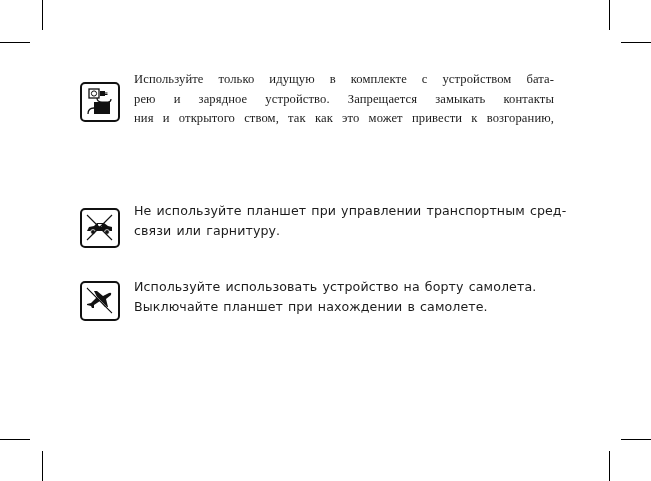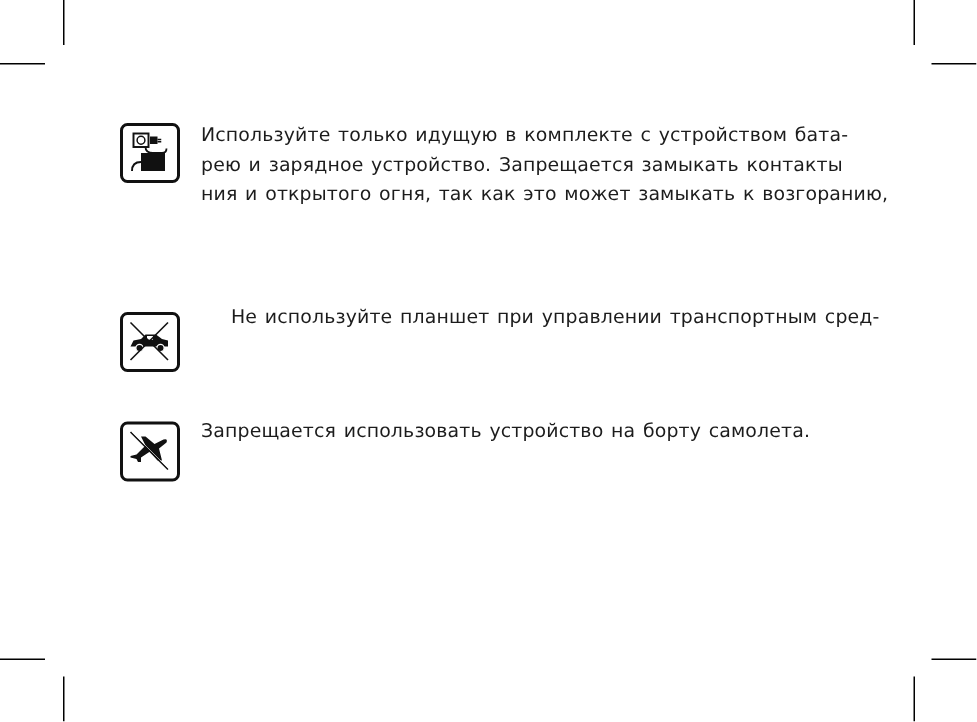--- a/index.html
+++ b/index.html
@@ -45,47 +45,49 @@
       <rect x="5" y="3" width="10" height="9" fill="none" stroke="#111" stroke-width="1.3"></rect>
       <circle cx="10" cy="7.5" r="2.6" fill="none" stroke="#111" stroke-width="1"></circle>
       <rect x="16" y="5" width="5" height="5" fill="#111"></rect>
       <rect x="21" y="6.5" width="2.5" height="1" fill="#111"></rect>
       <rect x="21" y="8" width="2.5" height="1" fill="#111"></rect>
       <path d="M13 12 Q13 16 18 16 L24 16 Q27 16 27 13" fill="none" stroke="#111" stroke-width="1.2"></path>
       <rect x="10" y="16" width="16" height="12" fill="#111"></rect>
       <path d="M10 22 Q4 22 4 28" fill="none" stroke="#111" stroke-width="1.3"></path>
     </svg>
   </div>
-  <div class="text" style="top:10px;">
+  <div class="text" style="top:0;font-family:Liberation Serif, serif;">
     <span class="line">Используйте только идущую в комплекте с устройством бата-</span>
     <span class="line">рею и зарядное устройство. Запрещается замыкать контакты</span>
-    <span class="line">ния и открытого огня, так как это может замыкать к возгоранию,</span>
+    <span class="line">ния и открытого ством, так как это может привести к возгоранию,</span>
   </div>
 </div>
 
 <div class="block" style="top:201px;">
   <div class="icon" style="top:7px;">
     <svg viewBox="0 0 31 31">
       <path d="M3 19 L5 15 L10 14 L13 11 L20 11 L24 14 L28 15 L28 19 Z" fill="#111"></path>
       <circle cx="9" cy="20" r="2.4" fill="#111" stroke="#fff" stroke-width="0.8"></circle>
       <circle cx="23" cy="20" r="2.4" fill="#111" stroke="#fff" stroke-width="0.8"></circle>
       <rect x="14" y="12" width="4" height="2.5" fill="#fff"></rect>
       <line x1="3" y1="3" x2="28" y2="28" stroke="#111" stroke-width="1.1"></line>
       <line x1="28" y1="3" x2="3" y2="28" stroke="#111" stroke-width="1.1"></line>
     </svg>
   </div>
-  <div class="text" style="top:0;margin-left:20px;">
+  <div class="text" style="top:0;">
     <span class="line">Не используйте планшет при управлении транспортным сред-</span>
+    <span class="line last">связи или гарнитуру.</span>
   </div>
 </div>
 
 <div class="block" style="top:277px;">
   <div class="icon" style="top:4px;">
     <svg viewBox="0 0 31 31">
       <path d="M3 19 L7 18 L13 12 L10 6 L13 6 L19 11 L25 8 Q28 7 27 10 L22 14 L24 22 L21 22 L16 16 L10 20 L10 23 L8 23 L7 21 L3 20 Z" fill="#111"></path>
       <line x1="3" y1="3" x2="28" y2="28" stroke="#111" stroke-width="1.1"></line>
       <line x1="3" y1="3" x2="28" y2="28" stroke="#fff" stroke-width="0.4" transform="translate(1,0)"></line>
     </svg>
   </div>
   <div class="text" style="top:0;">
-    <span class="line last">Запрещается использовать устройство на борту самолета.</span>
+    <span class="line last">Используйте использовать устройство на борту самолета.</span>
+    <span class="line last">Выключайте планшет при нахождении в самолете.</span>
   </div>
 </div>
 
 </body></html>

